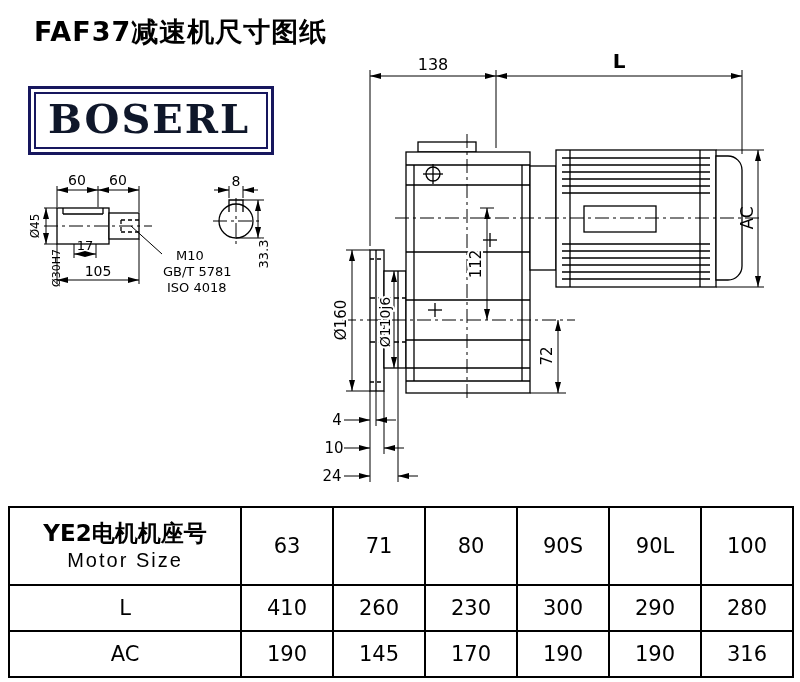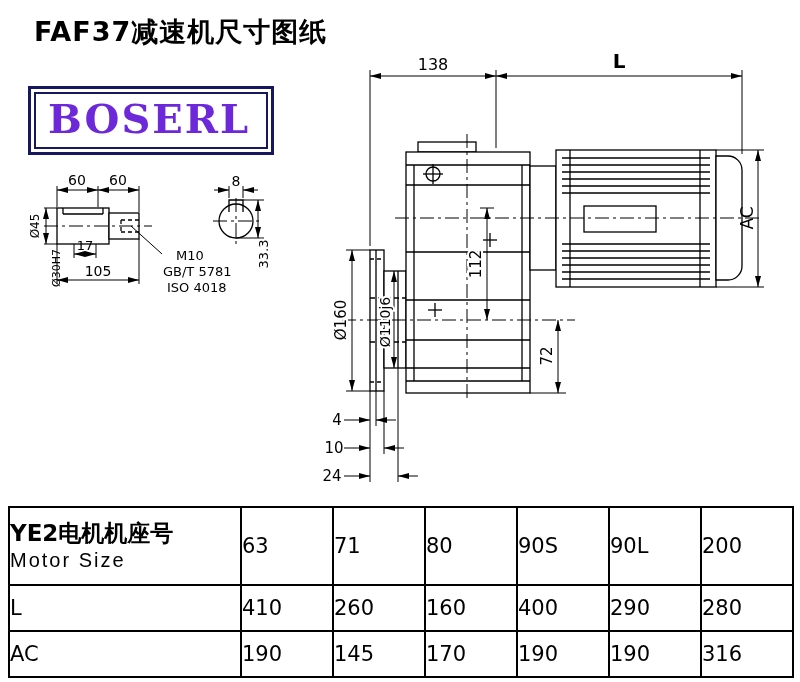--- a/index.html
+++ b/index.html
@@ -4,37 +4,37 @@
 <style>
   * { margin:0; padding:0; box-sizing:border-box; }
   html,body { background:#fff; }
   body { width:800px; height:682px; font-family:"DejaVu Sans", sans-serif; }
   .canvas { position:relative; width:800px; height:682px; background:#fff; overflow:hidden; }
 
   .title { position:absolute; left:34px; top:14px; font-size:27px; font-weight:bold; color:#000; letter-spacing:1px; white-space:nowrap; }
 
   .logo-box { position:absolute; left:28px; top:86px; border:3px solid #17175e; padding:3px; background:#fff; }
   .logo-inner { border:2px solid #17175e; padding:1px 16px 5px 12px; }
-  .logo-text { font-family:"DejaVu Serif", serif; font-size:40px; font-weight:bold; color:#6d28d9; letter-spacing:2px; }
+  .logo-text { font-family:"DejaVu Serif", serif; font-size:40px; font-weight:bold; color:#0f172a; letter-spacing:2px; }
 
   .drawing { position:absolute; left:0; top:0; }
   .drawing line, .drawing rect, .drawing circle, .drawing path, .drawing polyline { stroke:#000; fill:none; }
   .s13 line, .s13 rect, .s13 circle, .s13 path, .s13 polyline { stroke-width:1.3; }
   .dim line { stroke-width:1; }
   .cl line { stroke-width:1; stroke-dasharray:14 4 3 4; }
   .drawing .fw { fill:#fff; }
   .drawing .fb { fill:#000; stroke:none; }
   .drawing text { fill:#000; stroke:none; font-family:"DejaVu Sans", sans-serif; }
   .drawing text.halo { paint-order:stroke; stroke:#fff; stroke-width:4px; }
   .t11{font-size:11px} .t12{font-size:12px} .t13{font-size:13px} .t14{font-size:14px}
   .t15{font-size:15px} .t16{font-size:16px} .t17{font-size:17px}
   .t20{font-size:20px; font-weight:bold}
 
   .dim-table { position:absolute; left:8px; top:506px; width:786px; height:172px;
-               border-collapse:collapse; table-layout:fixed; text-align:left; background:#fff; }
+               border-collapse:collapse; table-layout:fixed; text-align:center; background:#fff; }
   .dim-table td { border:2px solid #000; font-size:21px; color:#000; vertical-align:middle; padding:0; }
   .dim-table tr.hdr { height:62px; }
   .dim-table tr.row { height:37px; }
   .hcell .h1 { font-size:23px; font-weight:bold; line-height:1.25; }
   .hcell .h2 { font-family:Liberation Sans, sans-serif; font-size:20px; letter-spacing:2px; line-height:1.2; }
 </style>
 </head>
 <body>
 
 <div class="canvas">
@@ -234,28 +234,28 @@
       <tr class="hdr">
         <td class="hcell">
           <div class="h1">YE2电机机座号</div>
           <div class="h2">Motor Size</div>
         </td>
         <td>63</td>
         <td>71</td>
         <td>80</td>
         <td>90S</td>
         <td>90L</td>
-        <td>200</td>
+        <td>100</td>
       </tr>
       <tr class="row">
         <td>L</td>
         <td>410</td>
         <td>260</td>
-        <td>160</td>
-        <td>400</td>
+        <td>230</td>
+        <td>300</td>
         <td>290</td>
         <td>280</td>
       </tr>
       <tr class="row">
         <td>AC</td>
         <td>190</td>
         <td>145</td>
         <td>170</td>
         <td>190</td>
         <td>190</td>

